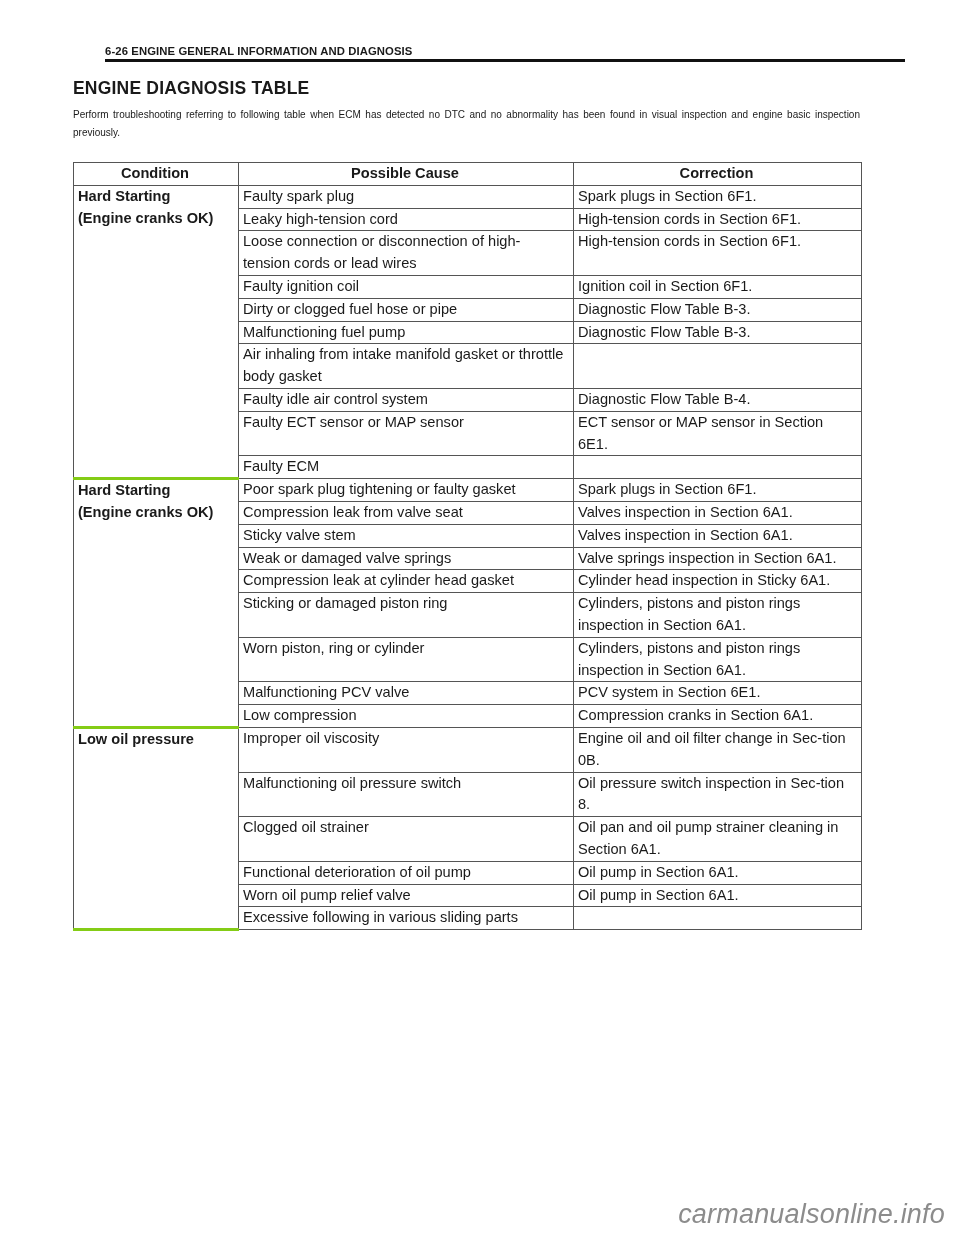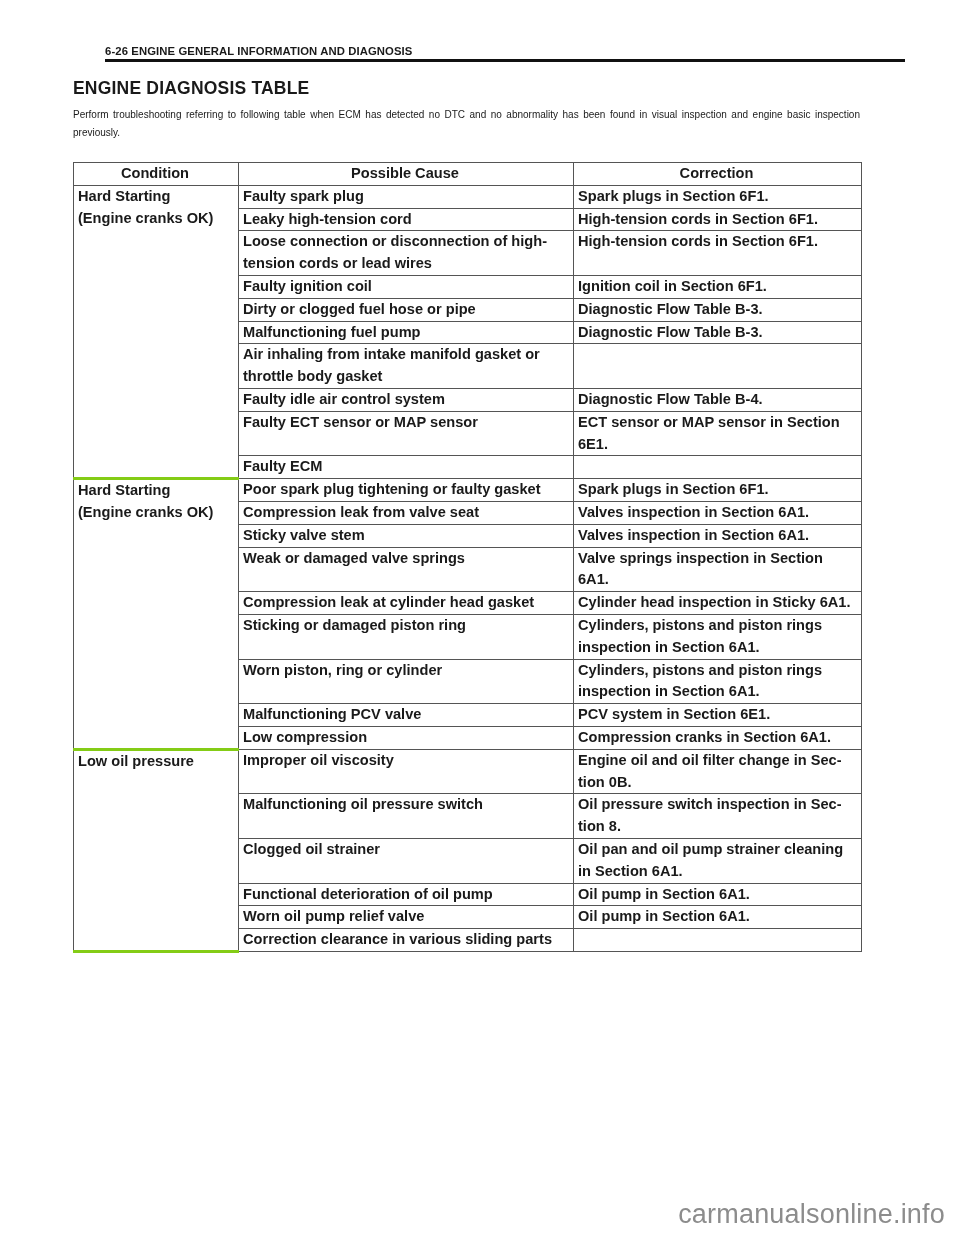--- a/index.html
+++ b/index.html
@@ -27,27 +27,27 @@
       position: absolute; left: 73px; top: 162px;
       width: 788px; border-collapse: collapse; table-layout: fixed;
       font-size: 14.6px;
     }
     table.diag col.c1 { width: 165px; }
     table.diag col.c2 { width: 335px; }
     table.diag col.c3 { width: 288px; }
     table.diag th, table.diag td {
       border: 1px solid #555; padding: 0 6px 0 4px;
       vertical-align: top; line-height: 21.8px;
-      text-align: left; font-weight: bold;
+      text-align: left; font-weight: normal;
     }
     table.diag th { text-align: center; font-weight: bold; }
     table.diag td.cond { font-weight: bold; border-bottom: 3px solid #84cc16; }
     .watermark {
       position: absolute; right: 15px; top: 1199px;
-      font-size: 27px; color: #8c8c8c; letter-spacing: 0.2px;
+      font-size: 27px; color: #8c8c8c; letter-spacing: 0.2px; font-style: italic;
     }
   </style>
 </head>
 <body>
 
 <div class="page-header">6-26 ENGINE GENERAL INFORMATION AND DIAGNOSIS</div>
 
 <div class="section-title">ENGINE DIAGNOSIS TABLE</div>
 
 <div class="intro">Perform troubleshooting referring to following table when ECM has detected no DTC and no abnormality has been found in visual inspection and engine basic inspection previously.</div>
@@ -162,19 +162,19 @@
     </tr>
     <tr>
       <td>Functional deterioration of oil pump</td>
       <td>Oil pump in Section 6A1.</td>
     </tr>
     <tr>
       <td>Worn oil pump relief valve</td>
       <td>Oil pump in Section 6A1.</td>
     </tr>
     <tr>
-      <td>Correction clearance in various sliding parts</td>
+      <td>Excessive following in various sliding parts</td>
       <td></td>
     </tr>
   </tbody>
 </table>
 
 <div class="watermark">carmanualsonline.info</div>
 
 </body></html>

